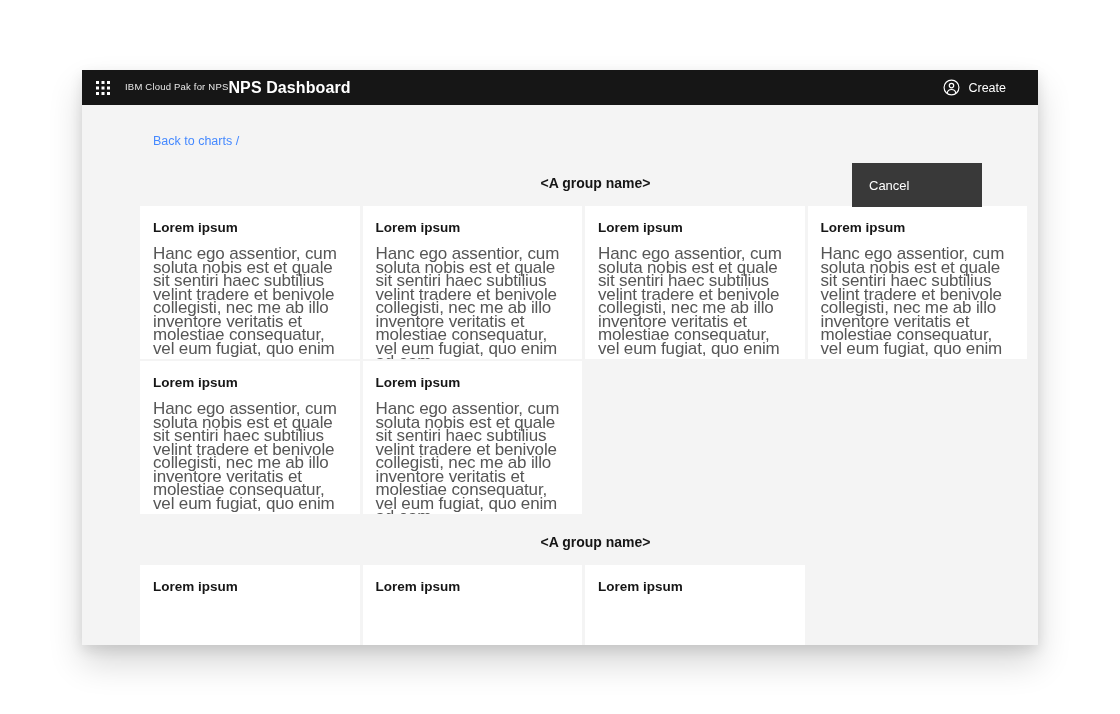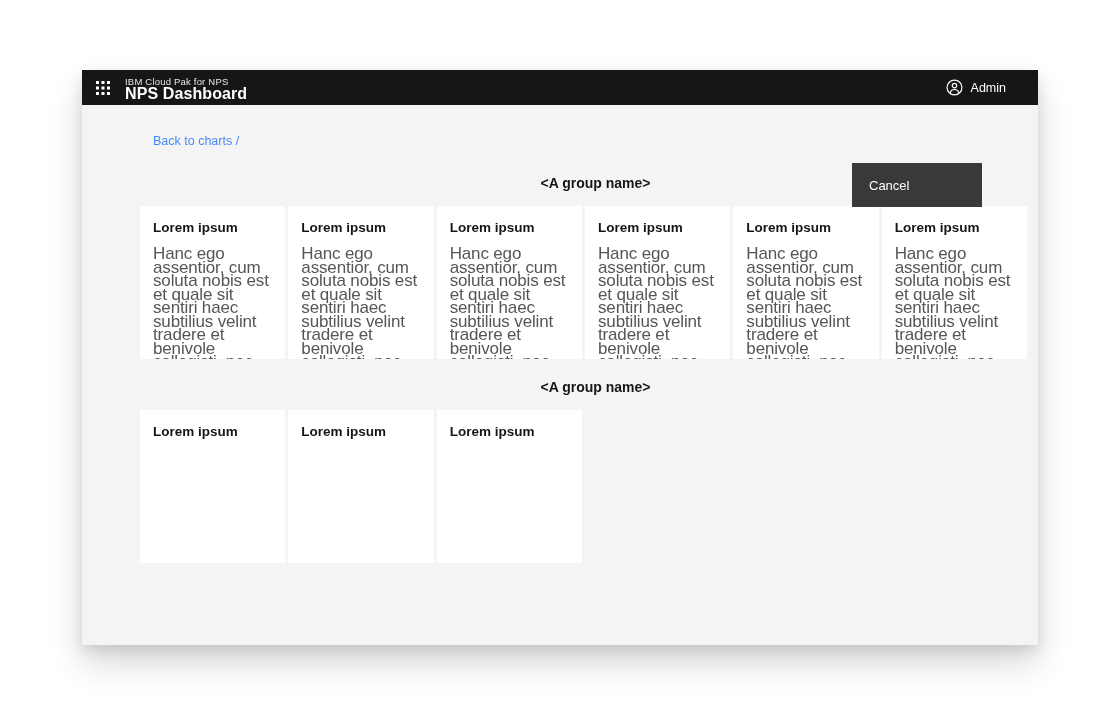--- a/index.html
+++ b/index.html
@@ -15,21 +15,21 @@
   
   .app-header {
     height:35px; background:#161616; display:flex; align-items:center;
     justify-content:space-between; padding:0 32px 0 8px;
   }
   .header-left { display:flex; align-items:center; }
   .switcher-btn {
     width:26px; height:26px; background:transparent; border:none; padding:0;
     display:flex; align-items:center; justify-content:center; cursor:pointer;
   }
-  .header-titles { margin-left:9px; display:flex; flex-direction:column; justify-content:center; }
+  .header-titles { margin-left:9px; display:flex; flex-direction:row; justify-content:center; }
   .product-line { color:#e8e8e8; font-size:9.5px; line-height:11px; letter-spacing:.2px; }
   .app-line { color:#ffffff; font-size:16px; font-weight:bold; line-height:13px; letter-spacing:.1px; }
   .header-user {
     display:flex; align-items:center; gap:8px; background:transparent; border:none;
     color:#ffffff; font-size:12.5px; cursor:pointer; padding:0;
     font-family:"Liberation Sans", sans-serif;
   }
   
   .content { position:relative; height:540px;padding-left:48px; }
   .breadcrumb {
@@ -44,21 +44,21 @@
     position:absolute; top:58px; right:56px; width:130px; height:44px;
     background:#393939; color:#ffffff; border:none; text-align:left;
     padding:0 0 0 17px; font-size:13px; cursor:pointer;
     font-family:"Liberation Sans", sans-serif;
   }
   .group-heading {
     margin:26px 0 0 23px; font-size:14px; font-weight:bold; color:#161616; line-height:17px;text-align:center;
   }
   .group-heading.second { margin-top:20px; }
   .card-grid {
-    margin:14px 11px 0 10px; display:grid; grid-template-columns:repeat(6,1fr);
+    margin:14px 11px 0 10px; display:grid; grid-template-columns:repeat(4,1fr);
     gap:2px 3px;
   }
   .card {
     background:#ffffff; height:153px; box-sizing:border-box;
     padding:13px 12px 0 13px; overflow:hidden; cursor:pointer;
   }
   .card-title { margin:0 0 11px 0; font-size:13.5px; font-weight:bold; color:#161616; line-height:17px; }
   .card-body {
     margin:0; font-size:17px; line-height:13.5px; color:#565656;
     letter-spacing:-0.15px; max-width:206px;
@@ -89,21 +89,21 @@
           <span class="product-line">IBM Cloud Pak for NPS</span>
           <span class="app-line">NPS Dashboard</span>
         </div>
       </div>
       <button class="header-user">
         <svg width="17" height="17" viewBox="0 0 16 16" fill="none" stroke="#ffffff" stroke-width="1.1" aria-hidden="true">
           <circle cx="8" cy="8" r="7"></circle>
           <circle cx="8" cy="6.2" r="2.1"></circle>
           <path d="M4 13.3 C4.3 10.9 5.8 9.9 8 9.9 C10.2 9.9 11.7 10.9 12 13.3"></path>
         </svg>
-        <span>Admin</span>
+        <span>Create</span>
       </button>
     </header>
 
     <main class="content">
       <a class="breadcrumb">Back to charts /</a>
       <button class="cancel-btn">Cancel</button>
 
       <h2 class="group-heading">&lt;A group name&gt;</h2>
       <div class="card-grid">
         <article class="card">

